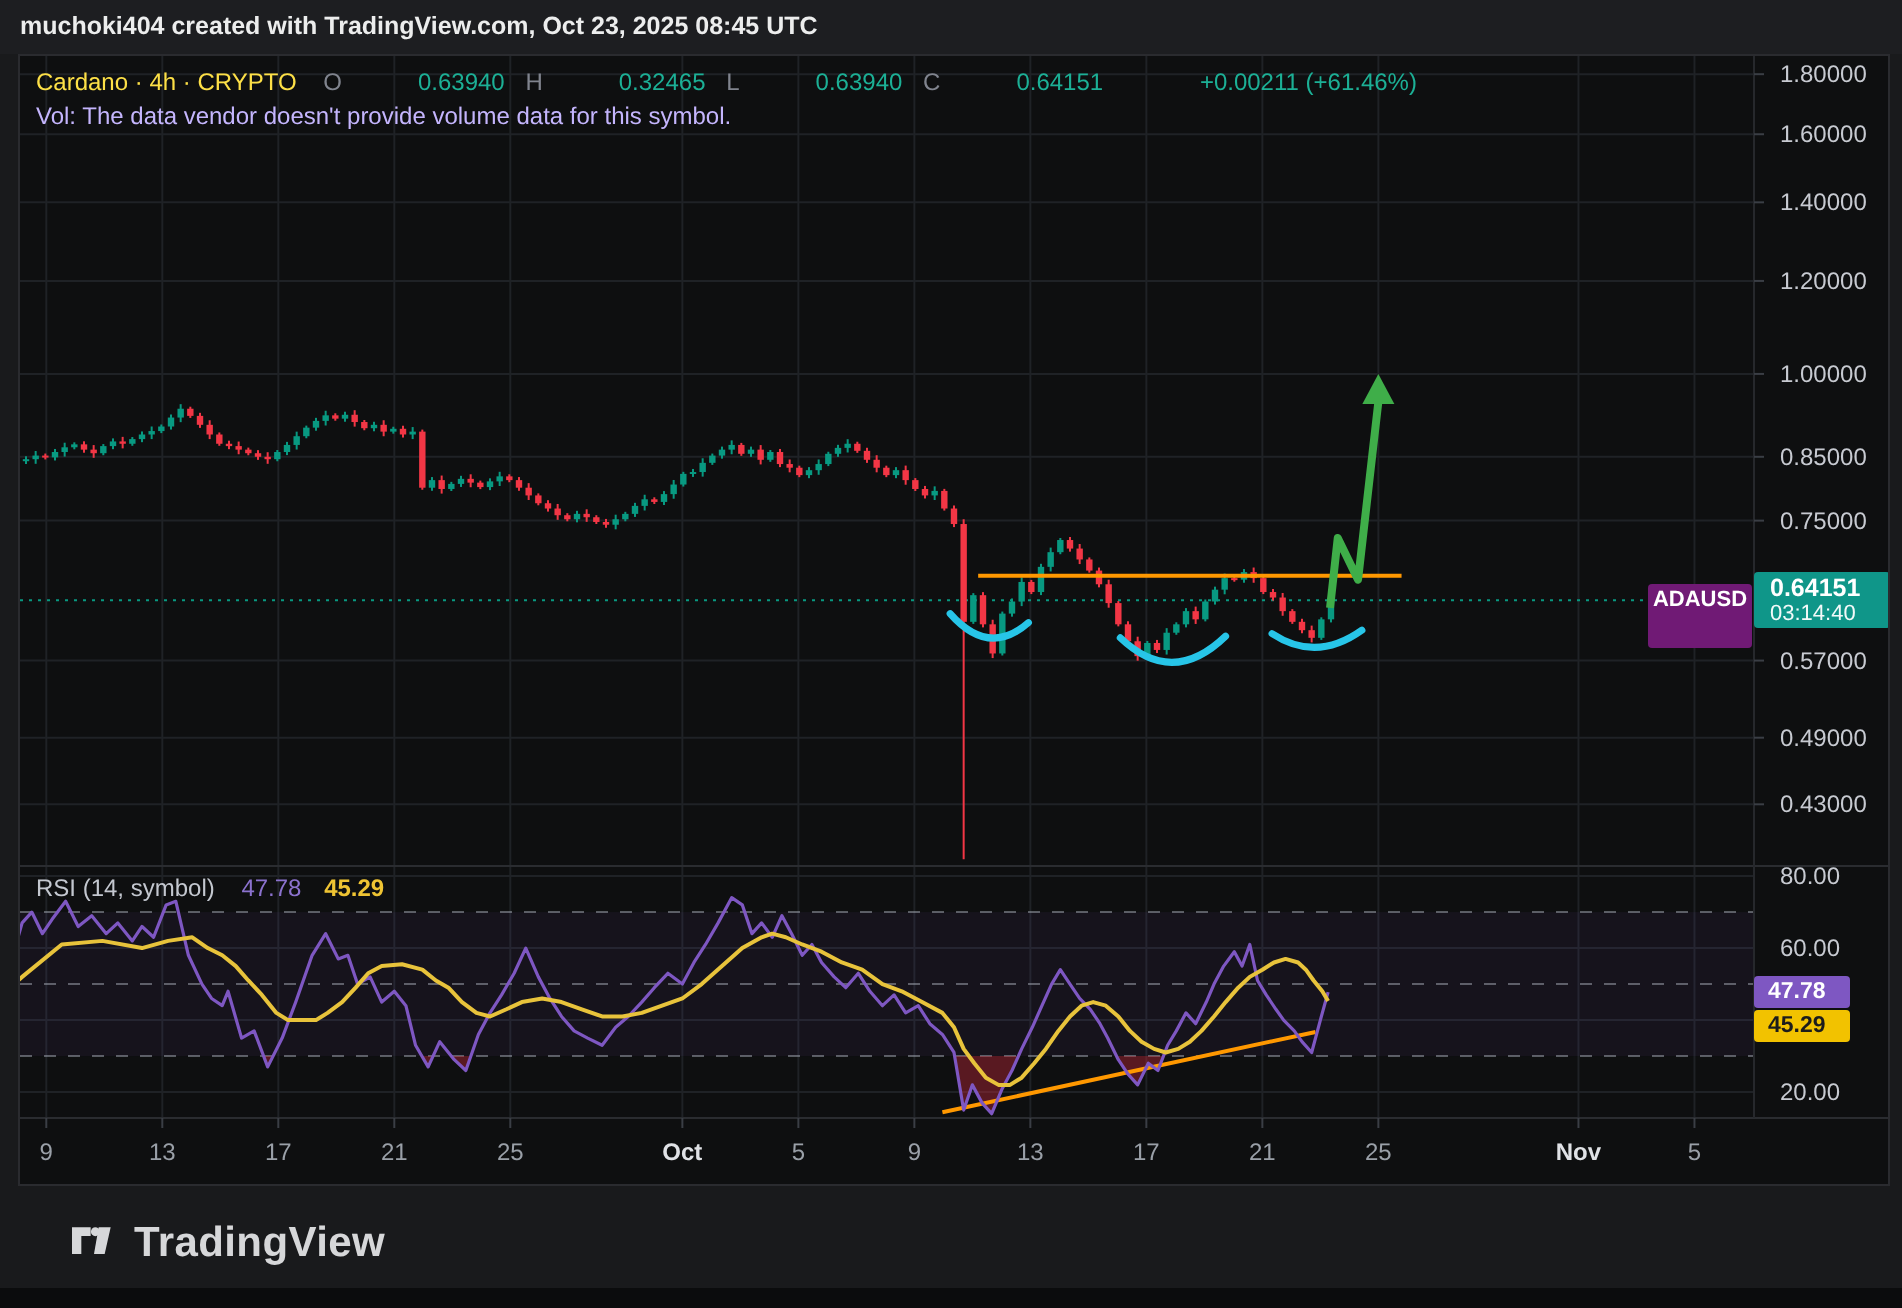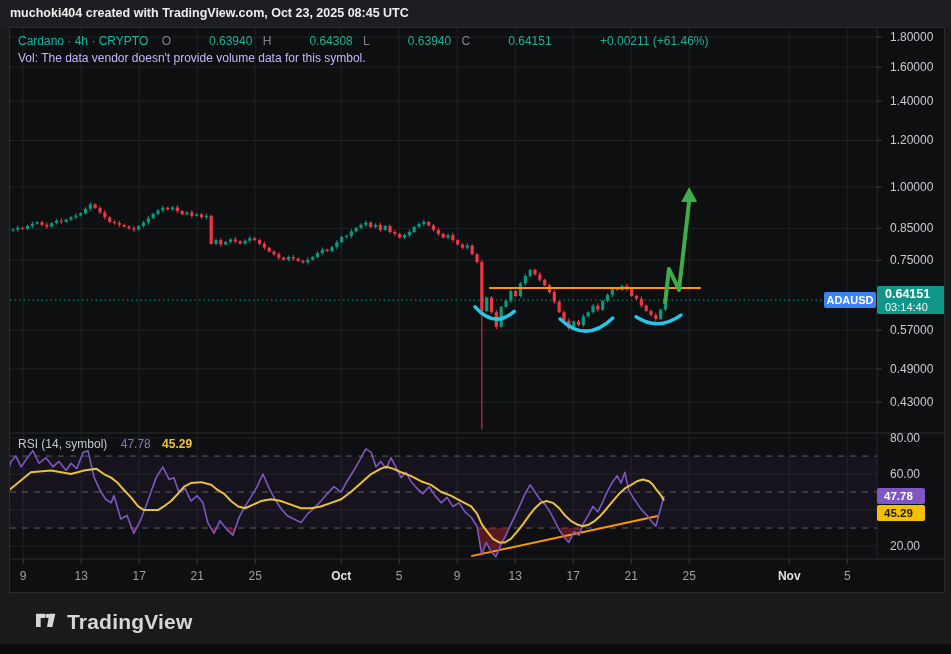--- a/index.html
+++ b/index.html
@@ -14,29 +14,29 @@
     line-height:27px;padding-left:10px;box-sizing:border-box;
   }
   .chart{
     position:absolute;left:9px;top:27px;width:936px;height:566px;
     background:#0e0f10;border:1px solid #2a2b2f;box-sizing:border-box;overflow:hidden;
   }
   .chart svg.canvas{position:absolute;left:0;top:0;}
   .legend{
     position:absolute;left:8px;top:6px;font-size:12px;color:#dfe2e8;white-space:nowrap;
   }
-  .legend .t{font-weight:normal;color:#14b8a6;margin-right:10px;}
+  .legend .t{font-weight:normal;color:#fde047;margin-right:10px;}
   .legend .k{color:#80848e;}
   .legend .v{color:#1cb096;margin-right:7px;padding-left:38px;}
   .vol{position:absolute;left:8px;top:23px;font-size:12px;color:#c4b5fd;white-space:nowrap;}
   .rsilegend{position:absolute;left:8px;top:409px;font-size:12px;color:#c3c7cf;white-space:nowrap;}
   .rsilegend .pv{color:#8b72ce;margin-left:10px;}
   .rsilegend .yv{color:#efc433;margin-left:8px;font-weight:bold;}
   .sym-badge{
-    position:absolute;left:814px;width:52px;height:16px;background:#3b82f6;color:#fff;
+    position:absolute;left:814px;width:52px;height:32px;background:#701a75;color:#fff;
     font-size:11px;font-weight:bold;text-align:center;line-height:16px;border-radius:2px;
   }
   .price-badge{
     position:absolute;left:867px;width:68px;background:#0f9689;color:#fff;
     border-radius:2px;text-align:left;padding:1px 0 1px 8px;box-sizing:border-box;
   }
   .price-badge .pp{font-size:12.5px;font-weight:bold;line-height:14px;}
   .price-badge .cd{font-size:11px;line-height:12px;opacity:.95;}
   .rsi-badge{
     position:absolute;left:867px;width:48px;height:16px;font-size:11.5px;font-weight:bold;
@@ -448,21 +448,21 @@
         <line x1="779.22798" y1="531" x2="779.22798" y2="536" stroke="#3a3e45"></line>
         <text x="779.22798" y="552" text-anchor="middle" fill="#e0e2e6" font-size="12" font-weight="bold" font-family="Liberation Sans,sans-serif">Nov</text>
         <line x1="837.22758" y1="531" x2="837.22758" y2="536" stroke="#3a3e45"></line>
         <text x="837.22758" y="552" text-anchor="middle" fill="#9aa0a8" font-size="12" font-weight="normal" font-family="Liberation Sans,sans-serif">5</text>
       </g>
     </svg>
 
   <div class="legend">
     <span class="t">Cardano · 4h · CRYPTO</span>
     <span class="k">O</span><span class="v">0.63940</span>
-    <span class="k">H</span><span class="v">0.64308</span>
+    <span class="k">H</span><span class="v">0.32465</span>
     <span class="k">L</span><span class="v">0.63940</span>
     <span class="k">C</span><span class="v">0.64151</span>
     <span class="v">+0.00211 (+61.46%)</span>
   </div>
 
   <div class="vol">Vol: The data vendor doesn't provide volume data for this symbol.</div>
 
   <div class="rsilegend">
     <span>RSI (14, symbol)</span>
     <span class="pv">47.78</span>

